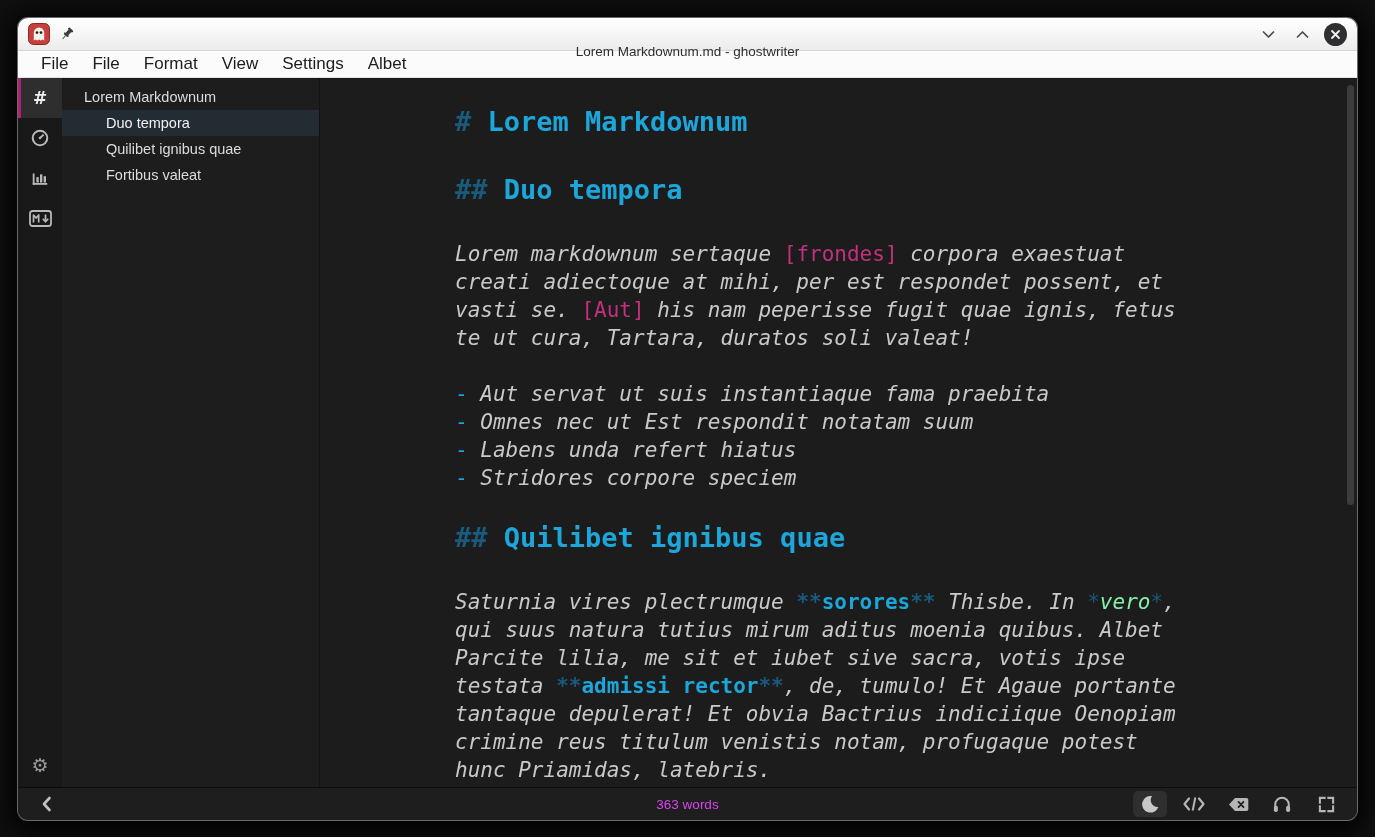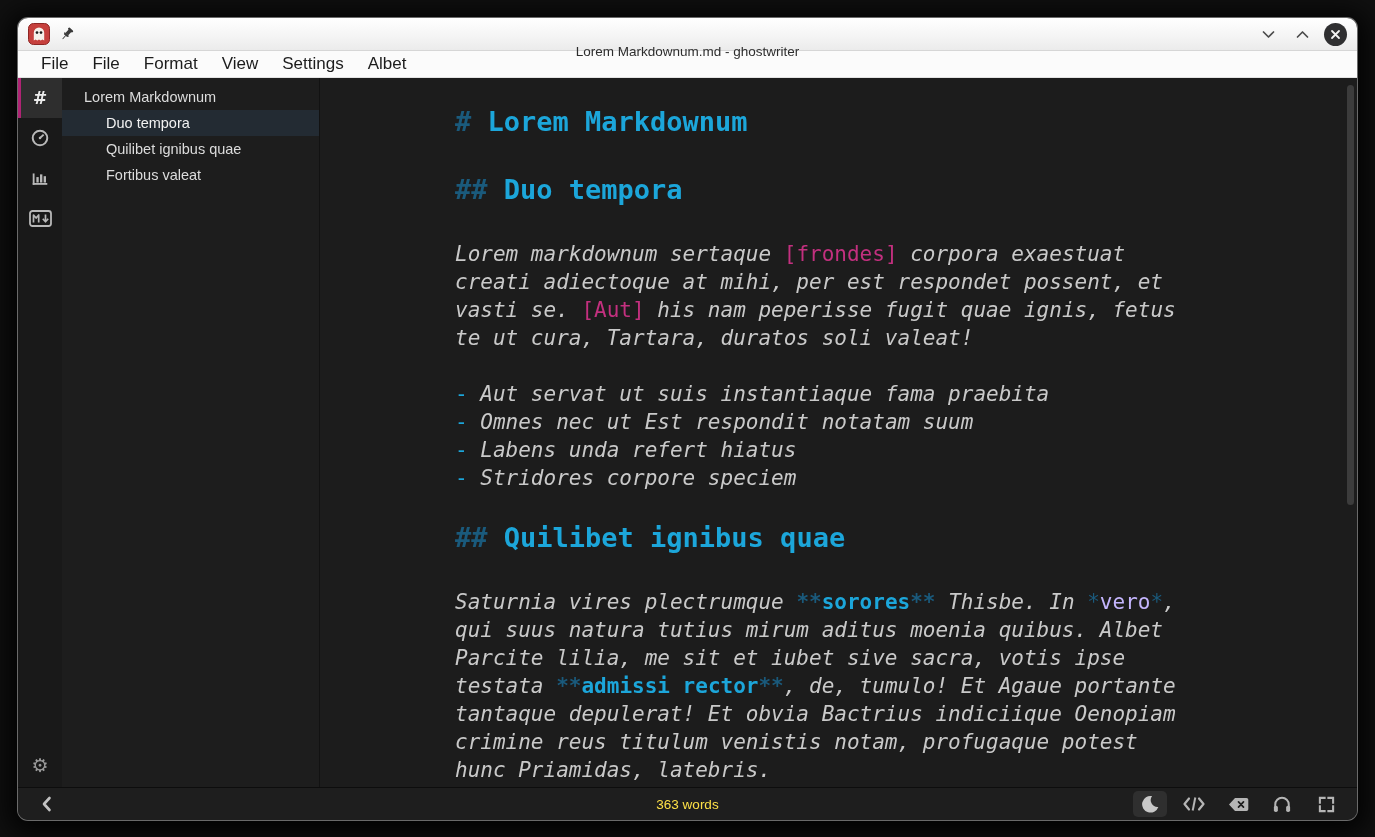--- a/index.html
+++ b/index.html
@@ -70,36 +70,36 @@
   .block.ul { margin-bottom:30px; }
   .block.h1 { margin-bottom:36px; }
   .block.h2 { margin-bottom:34px; }
   .block.h1 .line, .block.h2 .line { font-size:27px; line-height:32px; font-weight:bold; }
   .seg-plain   { color:#c9c9c9;font-style:italic; }
   .seg-hmarker { color:#1a5a7c; font-weight:bold; }
   .seg-markerb { color:#1a5a7c; font-weight:bold; }
   .seg-markeri { color:#1a5a7c; font-style:italic; }
   .seg-heading { color:#1ca6da; font-weight:bold; }
   .seg-bold    { color:#1ca6da; font-weight:bold; }
-  .seg-italic  { color:#c4b5fd; }
+  .seg-italic  { color:#86efac; font-style:italic; }
   .seg-link    { color:#c3307f; }
   .seg-bullet  { color:#1ca6da; }
 
   .vscroll {
     position:absolute; right:3px; top:7px; width:7px; height:420px;
     background:#3c3c3c; border-radius:4px;
   }
 
   
   .statusbar {
     height:33px; flex:0 0 33px; background:#1e1e1e; border-top:1px solid #0d0d0d;
     display:flex; align-items:center; padding:0 14px; position:relative;
   }
   .wordcount {
-    position:absolute; left:0; right:0; text-align:center; font-size:13.5px; color:#fde047;
+    position:absolute; left:0; right:0; text-align:center; font-size:13.5px; color:#d946ef;
     pointer-events:none;
   }
   .status-right { margin-left:auto; display:flex; align-items:center; gap:10px; z-index:2; }
   .sbtn {
     border:none; background:transparent; color:#b5b5b5; height:26px; min-width:34px;
     display:flex; align-items:center; justify-content:center; border-radius:5px;
   }
   .sbtn.active { background:#2f2f2f; }
   .backbtn { border:none; background:transparent; width:28px; height:26px; display:flex; align-items:center; justify-content:center; z-index:2; }
 

